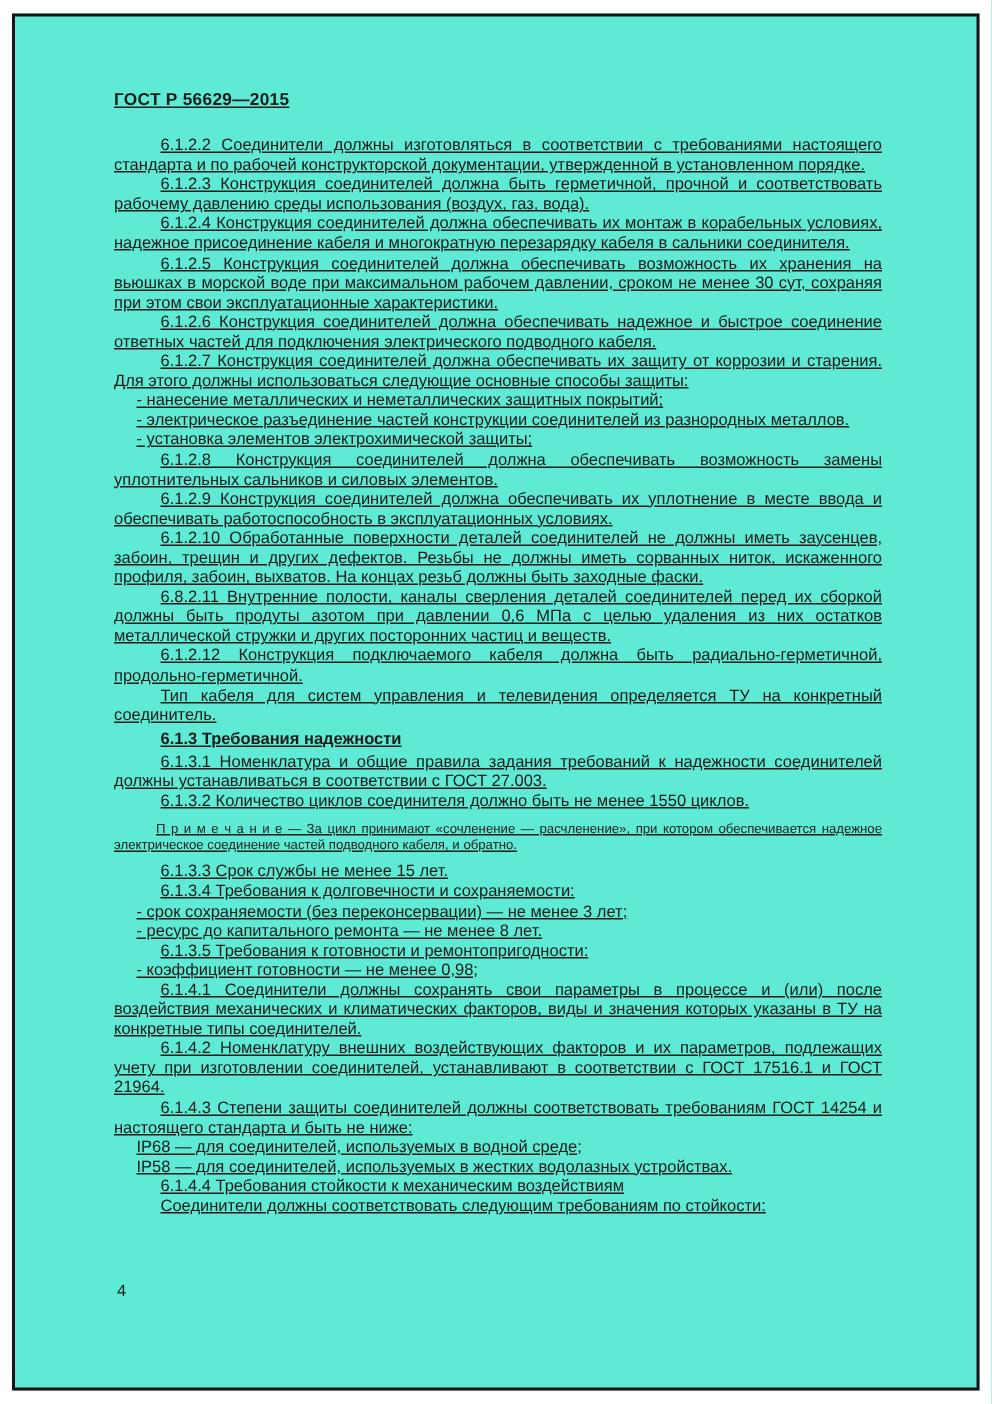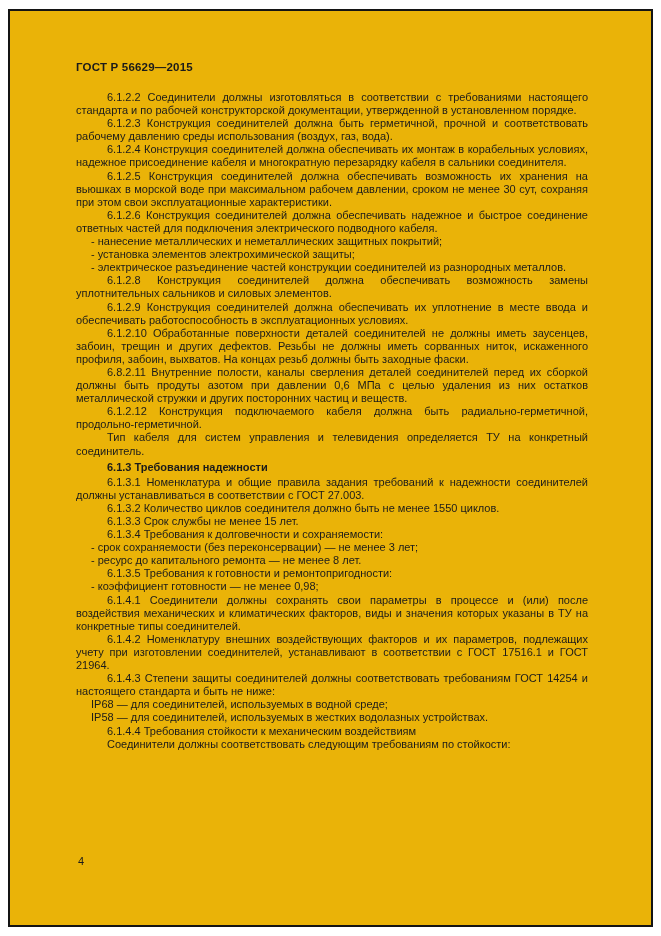--- a/index.html
+++ b/index.html
@@ -13,22 +13,23 @@
     position: relative;
     overflow: hidden;
   }
   .page {
     position: absolute;
     left: 8px;
     top: 9px;
     width: 645px;
     height: 918px;
     border: 2px solid #141414;
-    background: #eab308;
+    background: #5eead4;
     padding: 50px 63px 0 66px;
+    text-decoration: underline;
   }
   .header {
     font-weight: bold;
     font-size: 11.5px;
     letter-spacing: 0.2px;
     margin: 0 0 18px 0;
   }
   .content p {
     margin: 0;
     font-size: 11px;
@@ -60,32 +61,34 @@
 <body>
 
 <div class="page">
   <div class="header">ГОСТ Р 56629—2015</div>
   <div class="content">
       <p class="para body">6.1.2.2 Соединители должны изготовляться в соответствии с требованиями настоящего стандарта и по рабочей конструкторской документации, утвержденной в установленном порядке.</p>
       <p class="para body">6.1.2.3 Конструкция соединителей должна быть герметичной, прочной и соответствовать рабочему давлению среды использования (воздух, газ, вода).</p>
       <p class="para body">6.1.2.4 Конструкция соединителей должна обеспечивать их монтаж в корабельных условиях, надежное присоединение кабеля и многократную перезарядку кабеля в сальники соединителя.</p>
       <p class="para body">6.1.2.5 Конструкция соединителей должна обеспечивать возможность их хранения на вьюшках в морской воде при максимальном рабочем давлении, сроком не менее 30 сут, сохраняя при этом свои эксплуатационные характеристики.</p>
       <p class="para body">6.1.2.6 Конструкция соединителей должна обеспечивать надежное и быстрое соединение ответных частей для подключения электрического подводного кабеля.</p>
+      <p class="para body">6.1.2.7 Конструкция соединителей должна обеспечивать их защиту от коррозии и старения. Для этого должны использоваться следующие основные способы защиты:</p>
       <p class="para list">- нанесение металлических и неметаллических защитных покрытий;</p>
+      <p class="para list">- электрическое разъединение частей конструкции соединителей из разнородных металлов.</p>
       <p class="para list">- установка элементов электрохимической защиты;</p>
-      <p class="para list">- электрическое разъединение частей конструкции соединителей из разнородных металлов.</p>
       <p class="para body">6.1.2.8 Конструкция соединителей должна обеспечивать возможность замены уплотнительных сальников и силовых элементов.</p>
       <p class="para body">6.1.2.9 Конструкция соединителей должна обеспечивать их уплотнение в месте ввода и обеспечивать работоспособность в эксплуатационных условиях.</p>
       <p class="para body">6.1.2.10 Обработанные поверхности деталей соединителей не должны иметь заусенцев, забоин, трещин и других дефектов. Резьбы не должны иметь сорванных ниток, искаженного профиля, забоин, выхватов. На концах резьб должны быть заходные фаски.</p>
       <p class="para body">6.8.2.11 Внутренние полости, каналы сверления деталей соединителей перед их сборкой должны быть продуты азотом при давлении 0,6 МПа с целью удаления из них остатков металлической стружки и других посторонних частиц и веществ.</p>
       <p class="para body">6.1.2.12 Конструкция подключаемого кабеля должна быть радиально-герметичной, продольно-герметичной.</p>
       <p class="para body">Тип кабеля для систем управления и телевидения определяется ТУ на конкретный соединитель.</p>
       <p class="para heading">6.1.3 Требования надежности</p>
       <p class="para body">6.1.3.1 Номенклатура и общие правила задания требований к надежности соединителей должны устанавливаться в соответствии с ГОСТ 27.003.</p>
       <p class="para body">6.1.3.2 Количество циклов соединителя должно быть не менее 1550 циклов.</p>
+      <p class="para note">П р и м е ч а н и е — За цикл принимают «сочленение — расчленение», при котором обеспечивается надежное электрическое соединение частей подводного кабеля, и обратно.</p>
       <p class="para body">6.1.3.3 Срок службы не менее 15 лет.</p>
       <p class="para body">6.1.3.4 Требования к долговечности и сохраняемости:</p>
       <p class="para list">- срок сохраняемости (без переконсервации) — не менее 3 лет;</p>
       <p class="para list">- ресурс до капитального ремонта — не менее 8 лет.</p>
       <p class="para body">6.1.3.5 Требования к готовности и ремонтопригодности:</p>
       <p class="para list">- коэффициент готовности — не менее 0,98;</p>
       <p class="para body">6.1.4.1 Соединители должны сохранять свои параметры в процессе и (или) после воздействия механических и климатических факторов, виды и значения которых указаны в ТУ на конкретные типы соединителей.</p>
       <p class="para body">6.1.4.2 Номенклатуру внешних воздействующих факторов и их параметров, подлежащих учету при изготовлении соединителей, устанавливают в соответствии с ГОСТ 17516.1 и ГОСТ 21964.</p>
       <p class="para body">6.1.4.3 Степени защиты соединителей должны соответствовать требованиям ГОСТ 14254 и настоящего стандарта и быть не ниже:</p>
       <p class="para list">IP68 — для соединителей, используемых в водной среде;</p>

